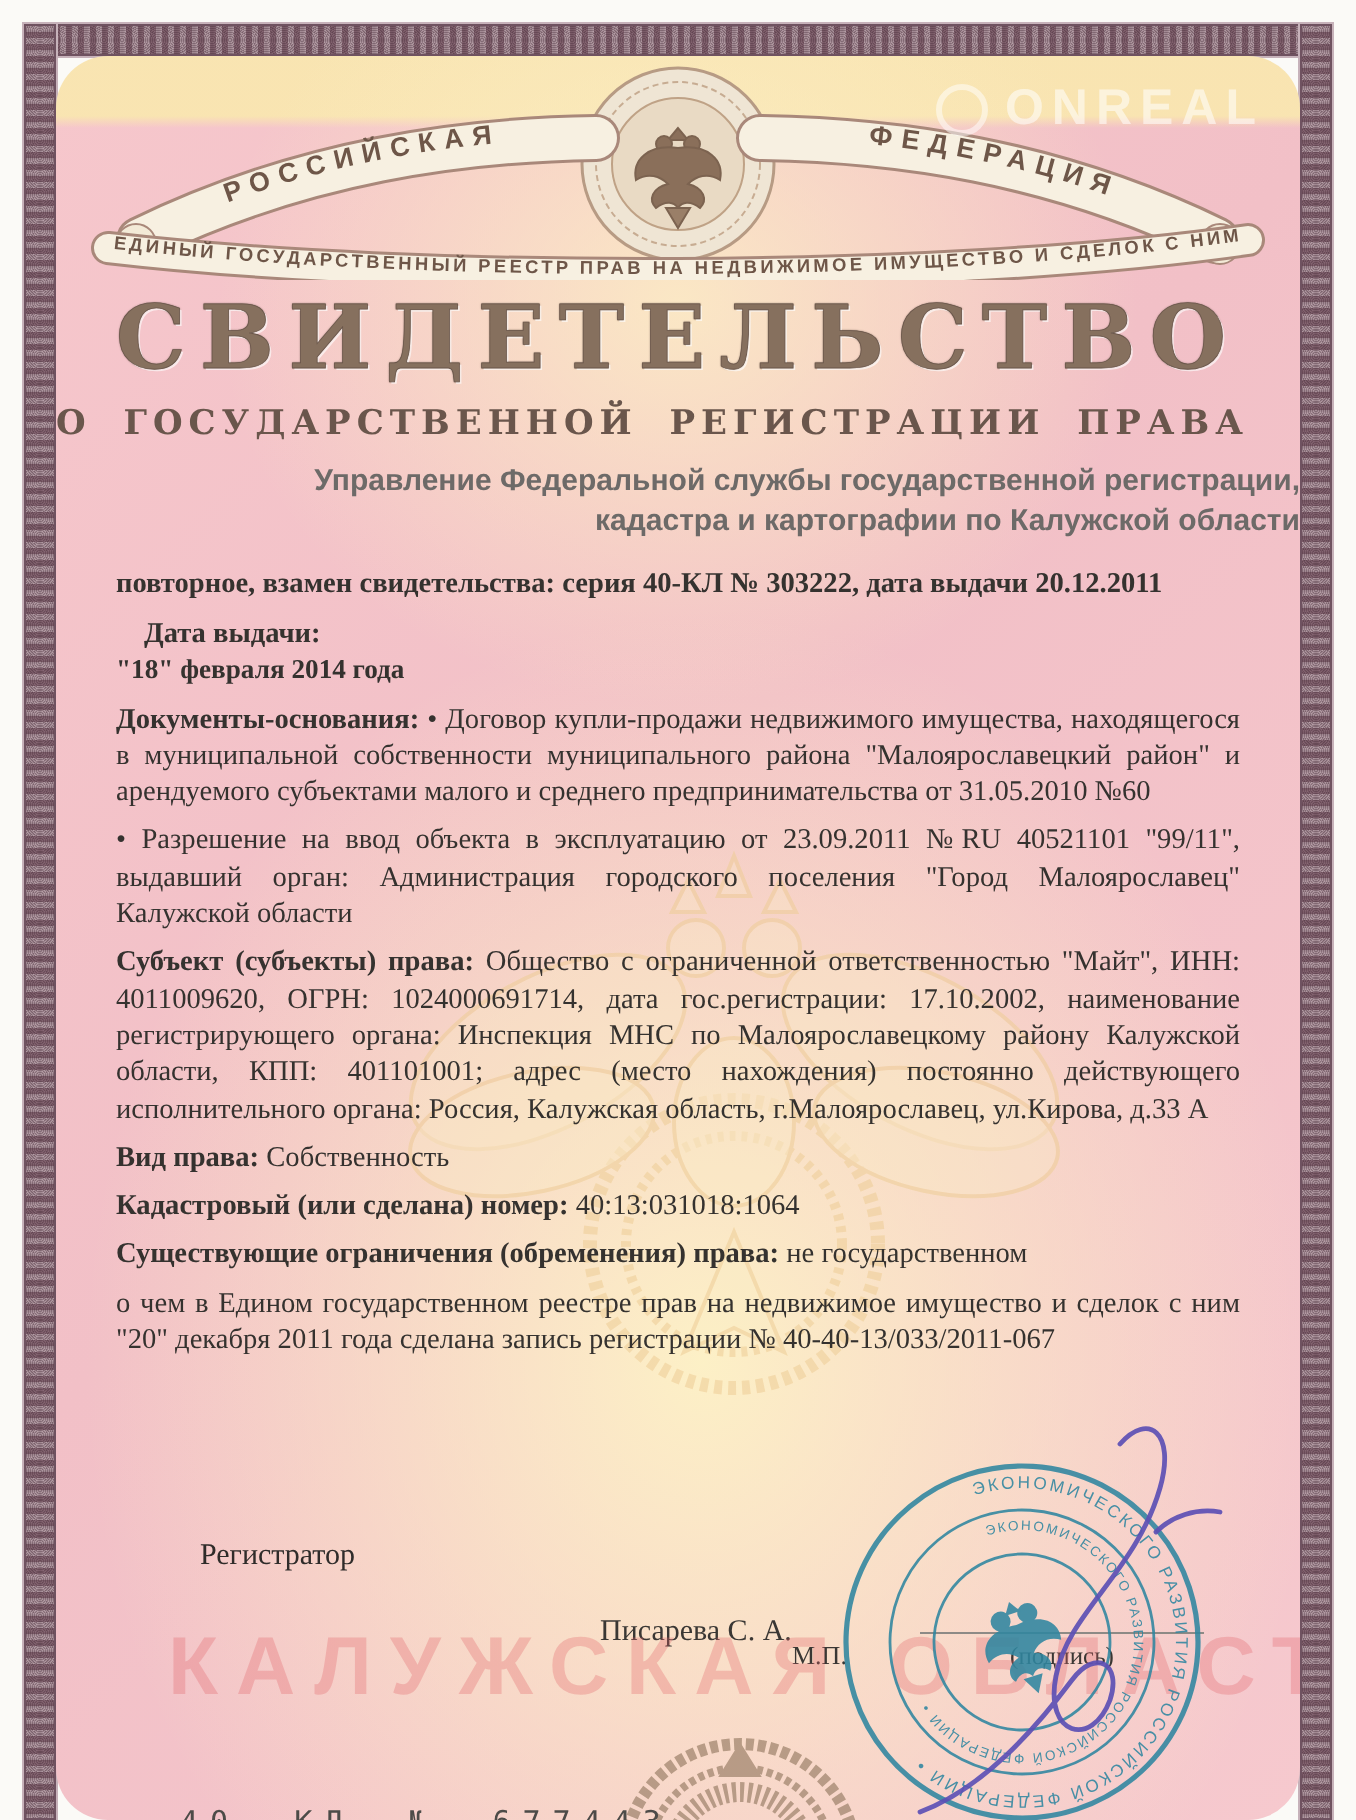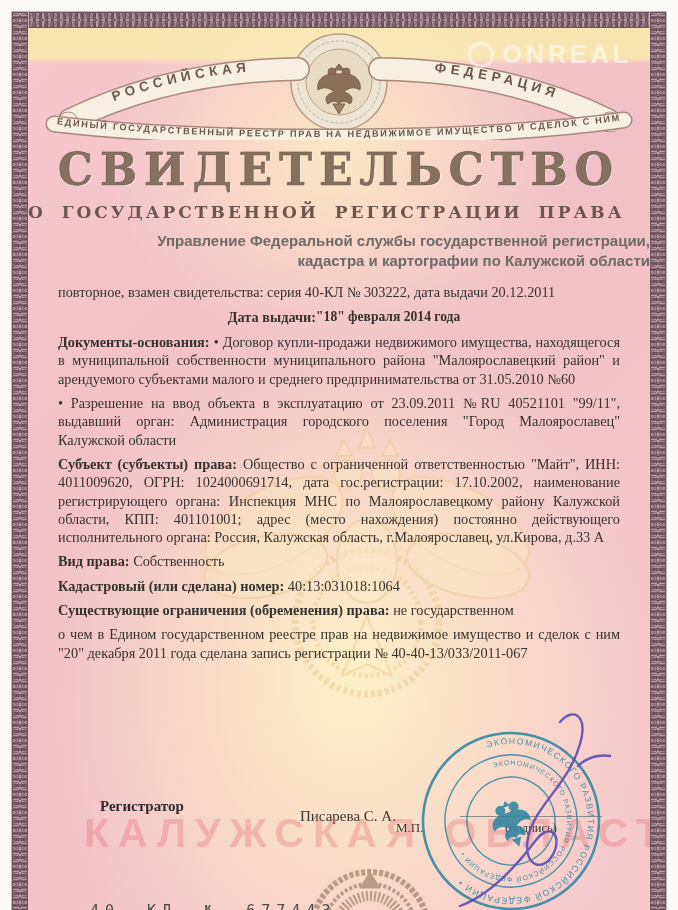--- a/index.html
+++ b/index.html
@@ -32,20 +32,21 @@
   .strip.right{right:12px;top:12px;bottom:0;width:16px;}
 
   .content{
     position:absolute; left:28px; right:28px; top:28px; bottom:0;
     background:
       radial-gradient(ellipse 430px 520px at 52% 74%, rgba(253,242,198,.96), rgba(253,242,198,0) 72%),
       radial-gradient(ellipse 320px 280px at 50% 14%, rgba(252,238,196,.85), rgba(252,238,196,0) 72%),
       linear-gradient(to bottom, rgba(249,230,176,.95) 0px, rgba(249,230,176,.95) 30px, rgba(249,230,176,0) 36px),
       linear-gradient(135deg,#f6c7cc 0%,#f2c0c7 45%,#f6c9ce 100%);
     overflow:hidden;
+    border-radius:26px;
   }
 
   
   .sitemark{
     position:absolute; top:12px; right:18px;
     color:rgba(255,255,255,.55);
     font-family:"Liberation Sans",sans-serif;
     font-weight:bold; font-size:25px; letter-spacing:4px;
     display:flex; align-items:center; gap:8px;
   }
@@ -70,36 +71,36 @@
     font-family:"Liberation Sans",sans-serif; font-weight:600;
     font-size:15px; line-height:1.32; color:#6d6a68;
   }
 
   .body-text{
     position:relative; z-index:2;
     margin:12px 30px 0 30px;
     font-size:14.3px; line-height:1.28; color:#35322f;
   }
   .body-text p{margin:6px 0; text-align:justify;}
-  .body-text p.nojust{text-align:left;}
-  .daterow{display:flex; justify-content:center; margin:7px 0;}
+  .body-text p.nojust{text-align:left;font-weight:bold;}
+  .daterow{display:flex; justify-content:flex-end; margin:7px 0;flex-direction:column;}
   .daterow .lbl{font-weight:bold; padding-left:14px;}
   .daterow .val{font-weight:bold; font-size:13.6px; padding-right:4px;}
   b{font-weight:bold;margin-top:40px;}
 
   
   .eagle-wm{position:absolute; left:168px; top:348px; z-index:1; opacity:.55;}
 
   
   .region-wm{
     position:absolute; left:56px; top:782px; z-index:1; white-space:nowrap;
     font-family:"Liberation Sans",sans-serif; font-weight:bold;
     font-size:41px; letter-spacing:9px; color:rgba(224,95,104,.30);
   }
-  .registrar{position:absolute; left:72px; top:770px; font-weight:bold; font-size:15px; color:#2f2c2a;}
+  .registrar{position:absolute; left:72px; top:742px; font-weight:normal; font-size:15px; color:#2f2c2a;}
   .registrar-name{position:absolute; left:272px; top:780px; font-size:15px; color:#3a3734;}
   .mp{position:absolute; left:352px; top:792px; font-size:13px; color:#3a3734;margin-left:16px;}
   .sig-line{position:absolute; left:432px; top:788px; width:142px; border-top:1px solid #8d8a86;}
   .sig-caption{position:absolute; left:432px; top:793px; width:142px; text-align:center; font-size:12.5px; color:#3a3734;}
 
   .stamp{position:absolute; left:388px; top:698px; z-index:3; opacity:.88;}
   .signature{position:absolute; left:402px; top:680px; z-index:4;}
 
   .serial{
     position:absolute; left:62px; top:874px; z-index:2;

